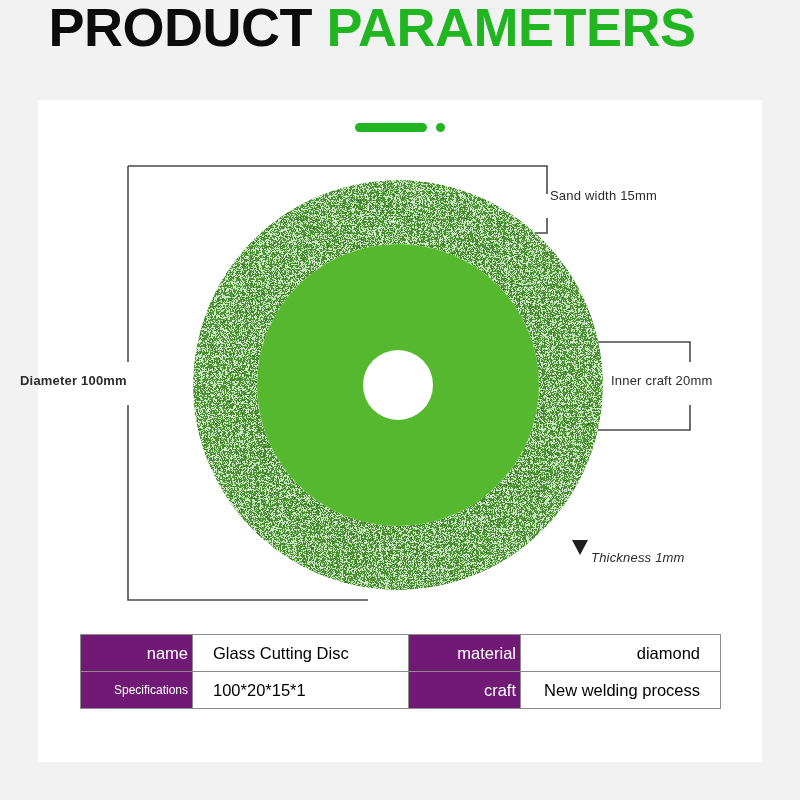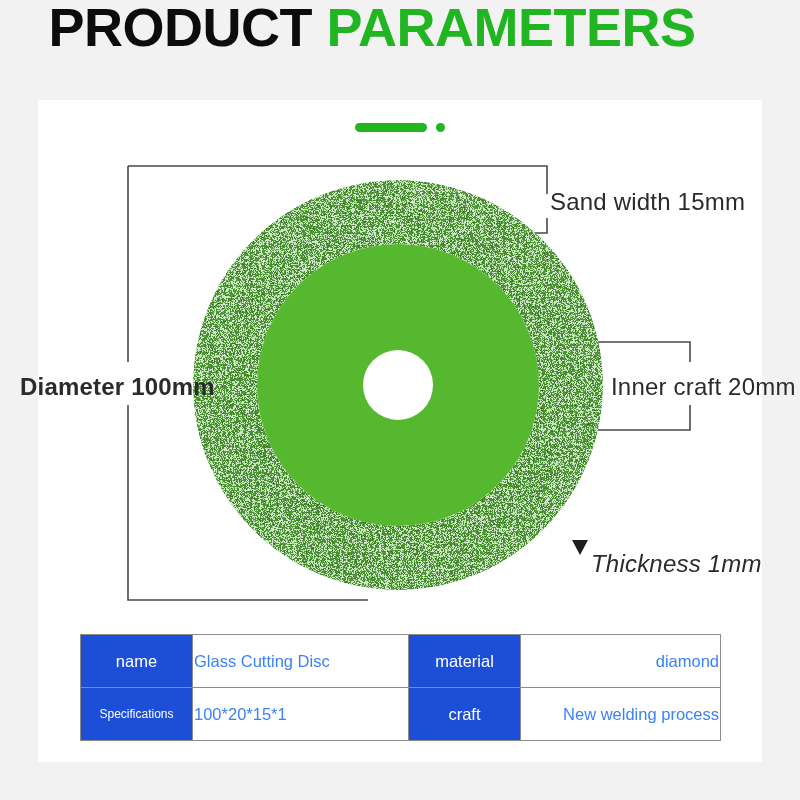--- a/index.html
+++ b/index.html
@@ -79,21 +79,21 @@
     height: 520px;
   }
   .diagram svg {
     position: absolute;
     left: 0; top: 0;
   }
 
   
   .ann {
     position: absolute;
-    font-size: 24px;
+    font-size: 13px;
     color: #2b2b2b;
     white-space: nowrap;
     letter-spacing: 0.2px;
   }
   .ann-sand      { left: 512px; top: 88px; }
   .ann-diameter  { left: -18px; top: 273px; font-weight: bold; }
   .ann-inner     { left: 573px; top: 273px; }
   .ann-thickness { left: 553px; top: 450px; font-style: italic; }
 
   
@@ -102,29 +102,29 @@
     left: 42px;
     top: 534px;
     width: 640px;
     border-collapse: collapse;
     table-layout: fixed;
   }
   .spec-table td {
     border: 1px solid #8c8c8c;
     height: 36px;
     font-size: 16.5px;
-    color: #3b82f6;
-    padding: 0 1px;
+    color: #000000;
+    padding: 0 20px;
     vertical-align: middle;
   }
   .spec-table td.key {
-    background: #1d4ed8;
+    background: #701a75;
     color: #ffffff;
-    text-align: center;
-    padding: 8px 4px;
+    text-align: right;
+    padding: 0 4px;
   }
   .spec-table td.key-narrow {
     font-size: 12px;
   }
   .spec-table td.val-center {
     text-align: right;
   }
   .col-k1 { width: 112px; }
   .col-v1 { width: 216px; }
   .col-k2 { width: 112px; }

